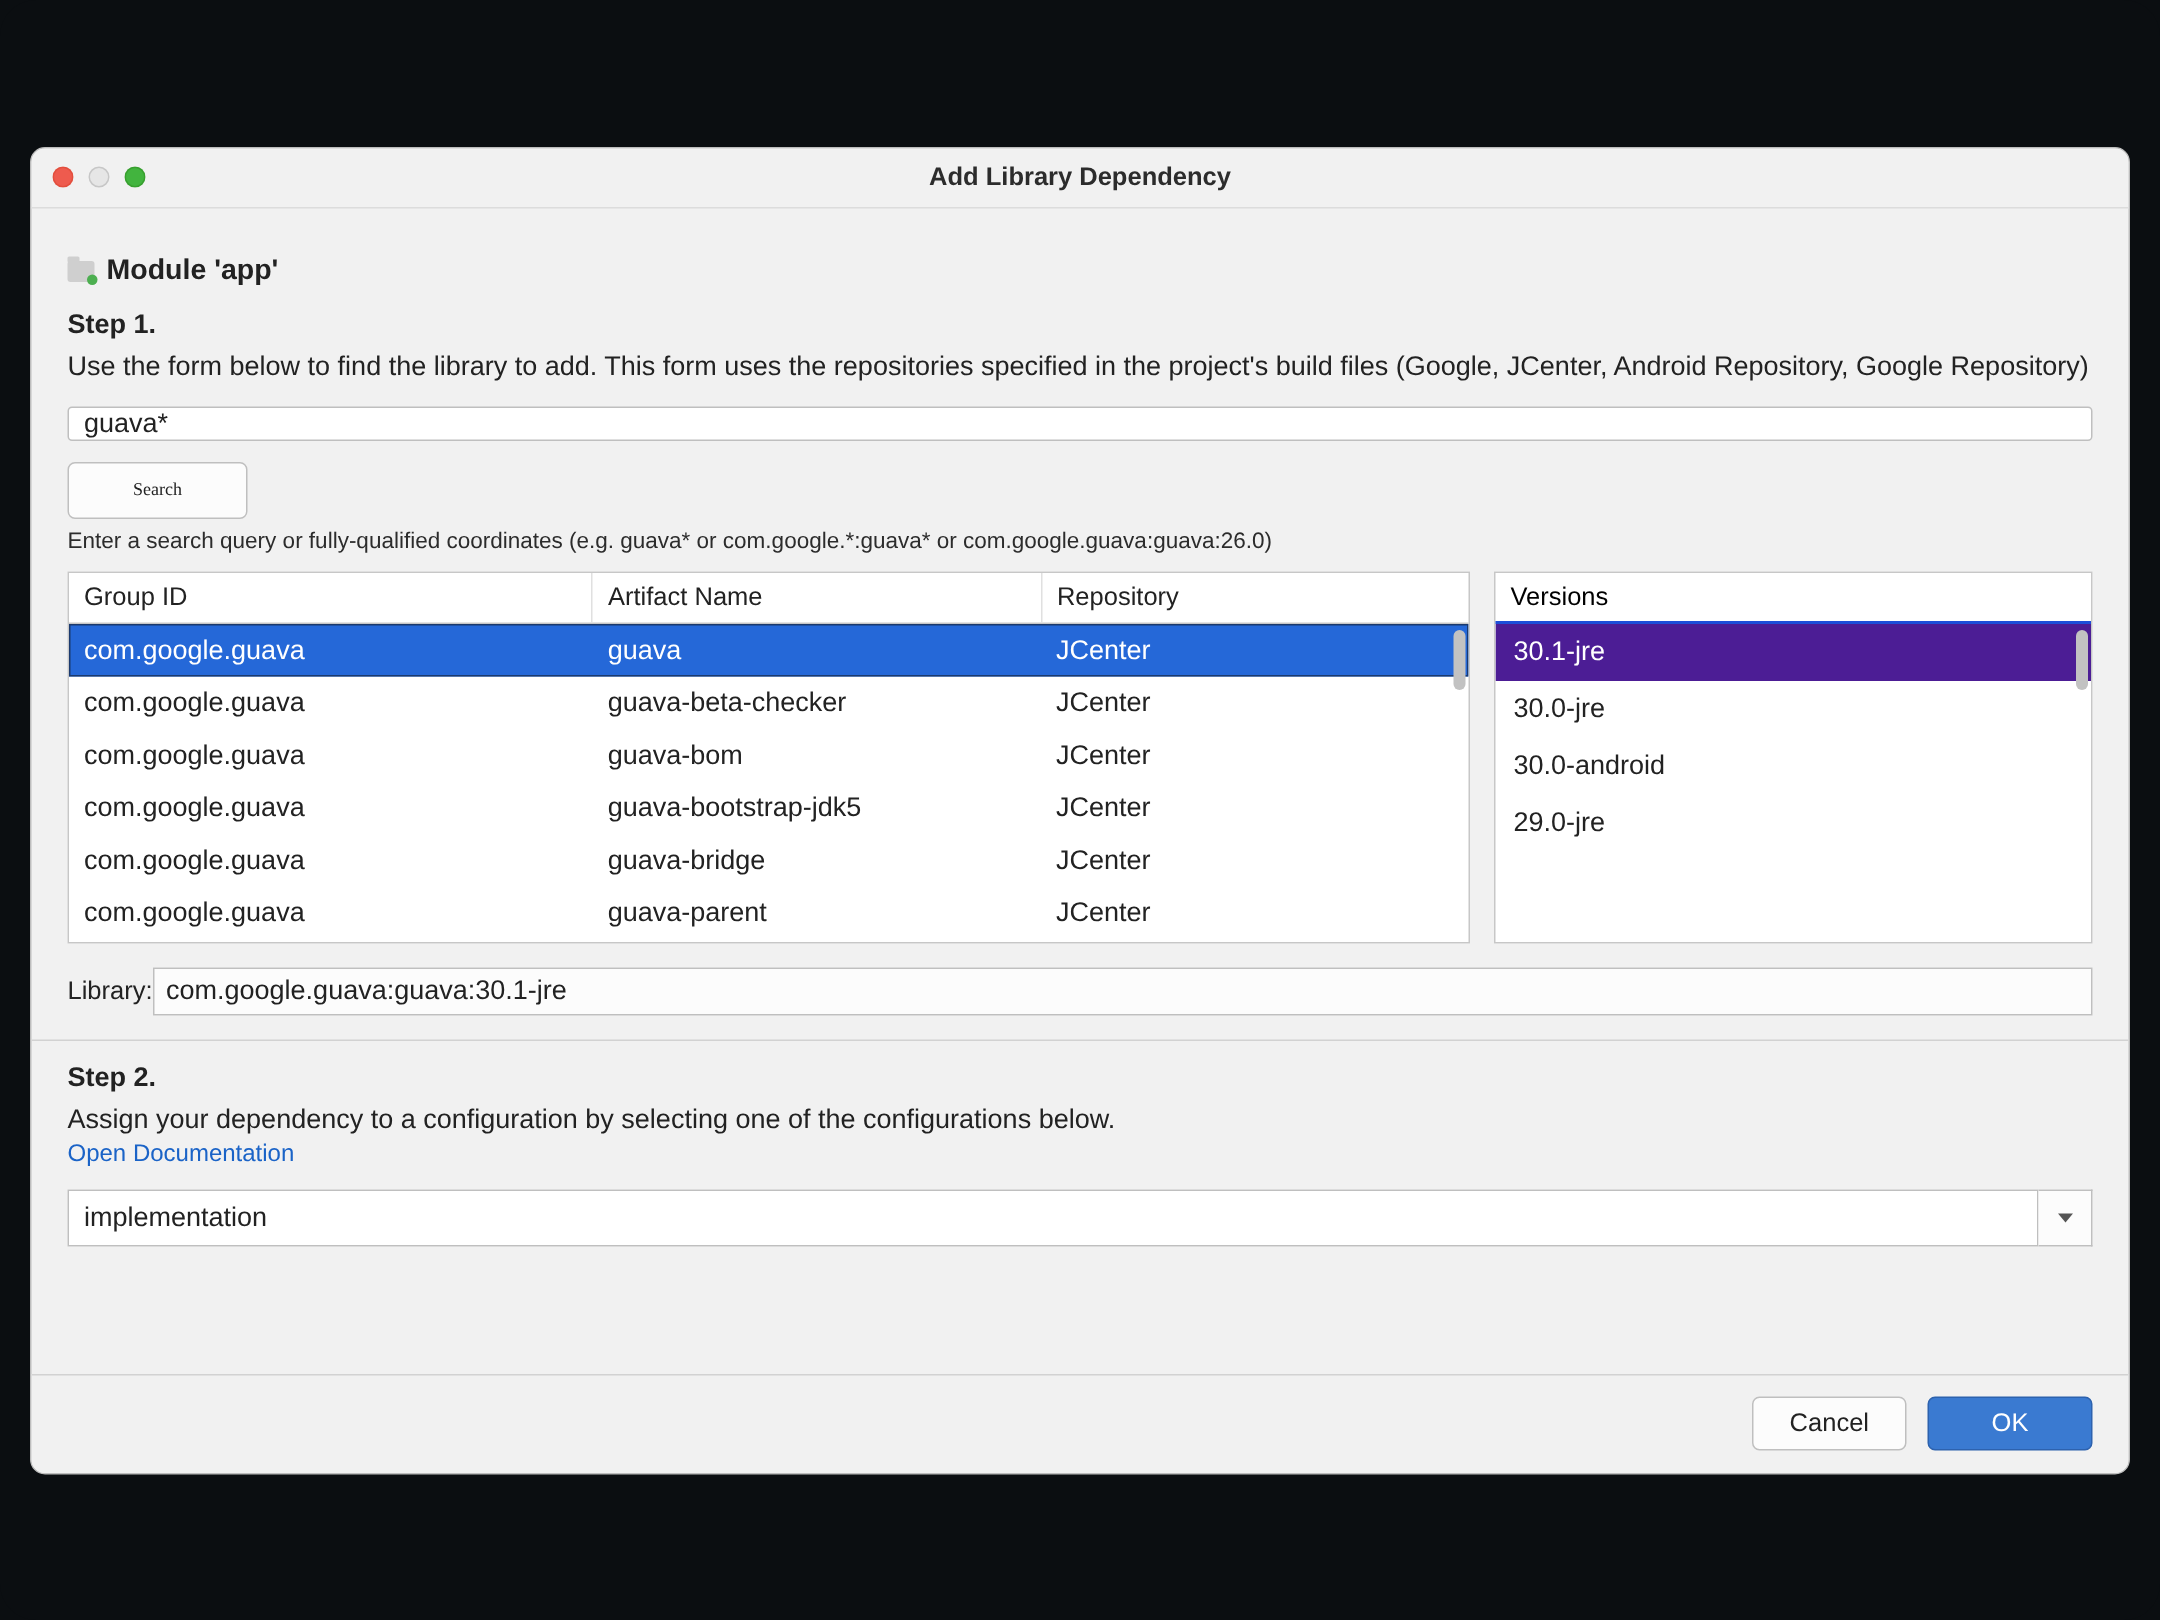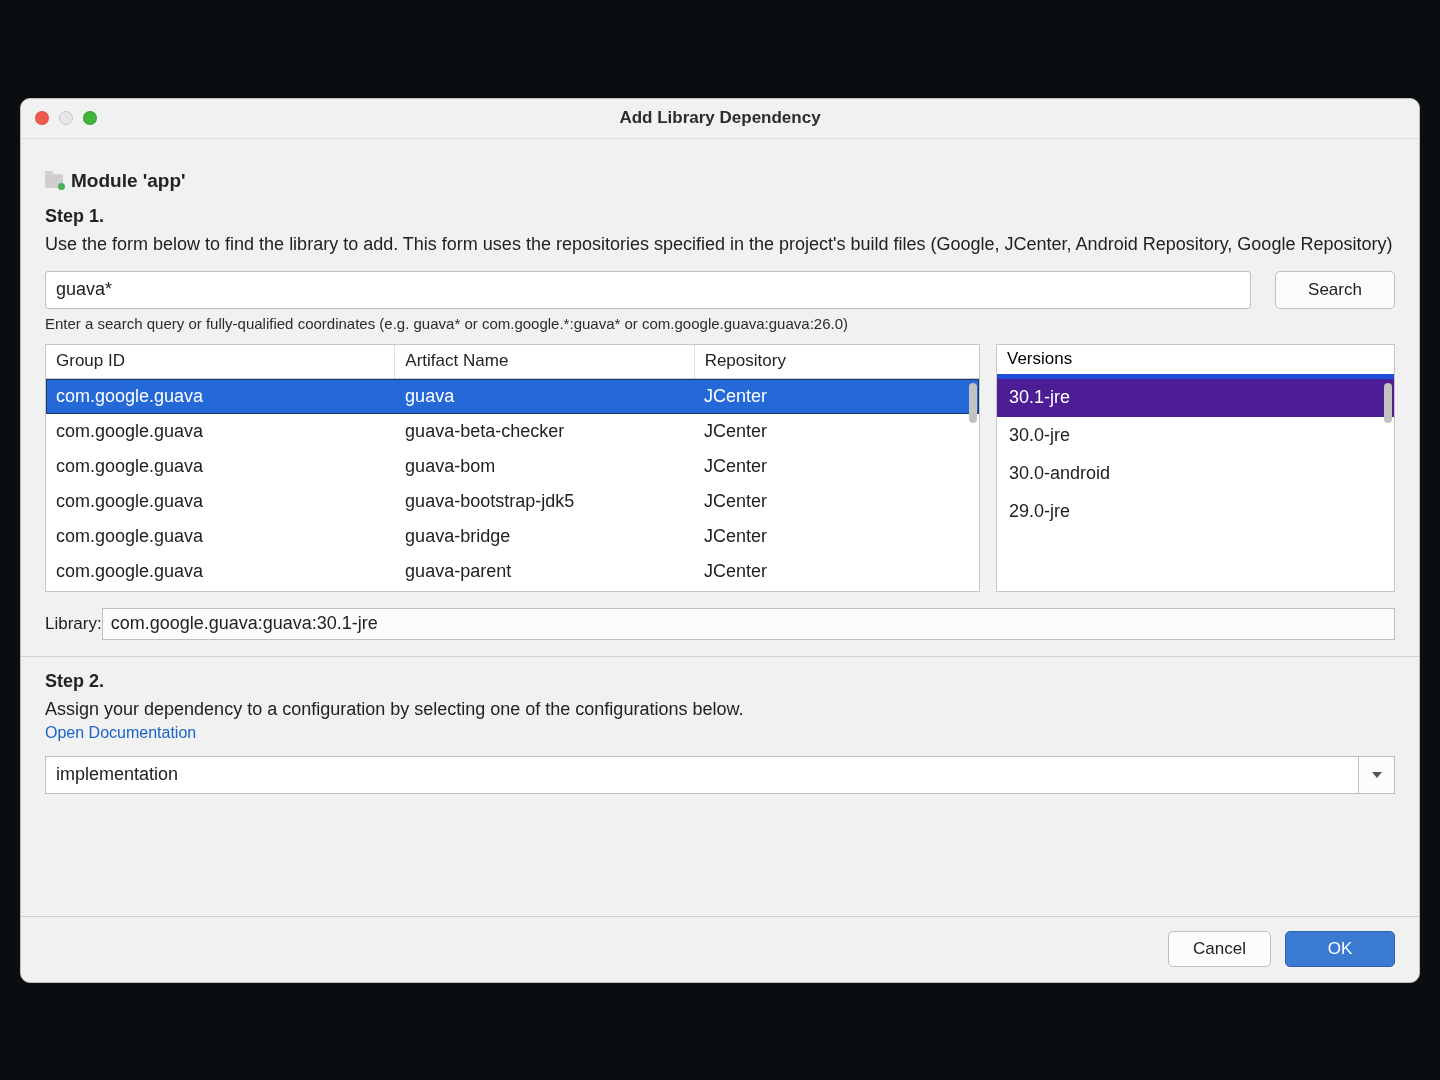--- a/index.html
+++ b/index.html
@@ -66,49 +66,49 @@
     content: ''; position: absolute; top: -3px; left: 0; width: 8px; height: 4px;
     background: #cfcfcf; border-radius: 1px;
   }
   .folder-icon::after {
     content: ''; position: absolute; right: -2px; bottom: -2px;
     width: 7px; height: 7px; background: #4caf50; border-radius: 50%;
   }
   .module-label { font-size: 19px; font-weight: 700; color: #222; }
   .step-heading { font-size: 18px; font-weight: 700; color: #222; margin-bottom: 4px; }
   .step-desc { font-size: 18px; color: #222; line-height: 1.45; margin-bottom: 14px; }
-  .search-row { display: flex; gap: 24px; margin-bottom: 6px; }
+  .search-row { display: flex; gap: 14px; margin-bottom: 6px; flex-direction: column; }
   .search-input {
     flex: 1; height: 38px; border: 1px solid #bfbfbf; background: #fff;
     border-radius: 3px; padding: 0 10px; font-size: 18px; color: #222;
   }
   .search-btn {
     width: 120px; height: 38px; background: #fcfcfc; border: 1px solid #bfbfbf;
-    border-radius: 5px; font-size: 17px; color: #222; cursor: pointer;
+    border-radius: 5px; font-size: 12px; color: #222; cursor: pointer; font-family: Liberation Serif, serif;
   }
   .hint { font-size: 15px; color: #2c2c2c; margin-bottom: 12px; }
   .tables { display: flex; gap: 16px; height: 248px; }
   .results-wrap, .versions-wrap { border: 1px solid #c7c7c7; background: #fff; display: flex; flex-direction: column; position: relative; }
   .results-wrap { flex: 2.35; }
   .versions-wrap { flex: 1; }
   .thead { display: flex; height: 34px; border-bottom: 1px solid #c7c7c7; }
   .th {
     padding: 6px 10px; font-size: 17px; color: #222; display: flex; align-items: center;
     border-right: 1px solid #e0e0e0;
   }
   .th:last-child { border-right: none; }
   .col-group { flex: 1.18; }
   .col-artifact { flex: 1.0; }
   .col-repo { flex: 0.95; }
   .tbody { flex: 1; overflow: hidden; }
   .trow { display: flex; height: 35px; font-size: 18px; color: #222; cursor: pointer; }
   .trow.selected { background: #2568d8; color: #fff; }
   .results-wrap .trow.selected { outline: 1px solid #1b3a6e; outline-offset: -1px; }
   .td { padding: 4px 10px; display: flex; align-items: center; overflow: hidden; white-space: nowrap; text-align: center; }
-  .vhead { height: 34px; border-bottom: 5px solid #1d4ed8; padding: 6px 10px; font-size: 17px; display:flex; align-items:center;text-align:center;}
+  .vhead { height: 34px; border-bottom: 2px solid #1d4ed8; padding: 6px 10px; font-size: 17px; display:flex; align-items:center;text-align:center;}
   .vbody { flex: 1; overflow: hidden; }
   .vrow { height: 38px; padding: 4px 12px; font-size: 18px; display:flex; align-items:center; cursor:pointer; color:#222;}
   .vrow.selected { background: #4c1d95; color: #fff; }
   .scroll-thumb {
     position: absolute; width: 8px; background: #c2c2c2; border-radius: 4px; right: 2px;
   }
   .library-row { display: flex; align-items: center; margin-top: 16px; margin-bottom: 16px; }
   .library-label { font-size: 17px; color: #222; }
   .library-input {
     flex: 1; height: 32px; border: 1px solid #bfbfbf; background: #fcfcfc;

